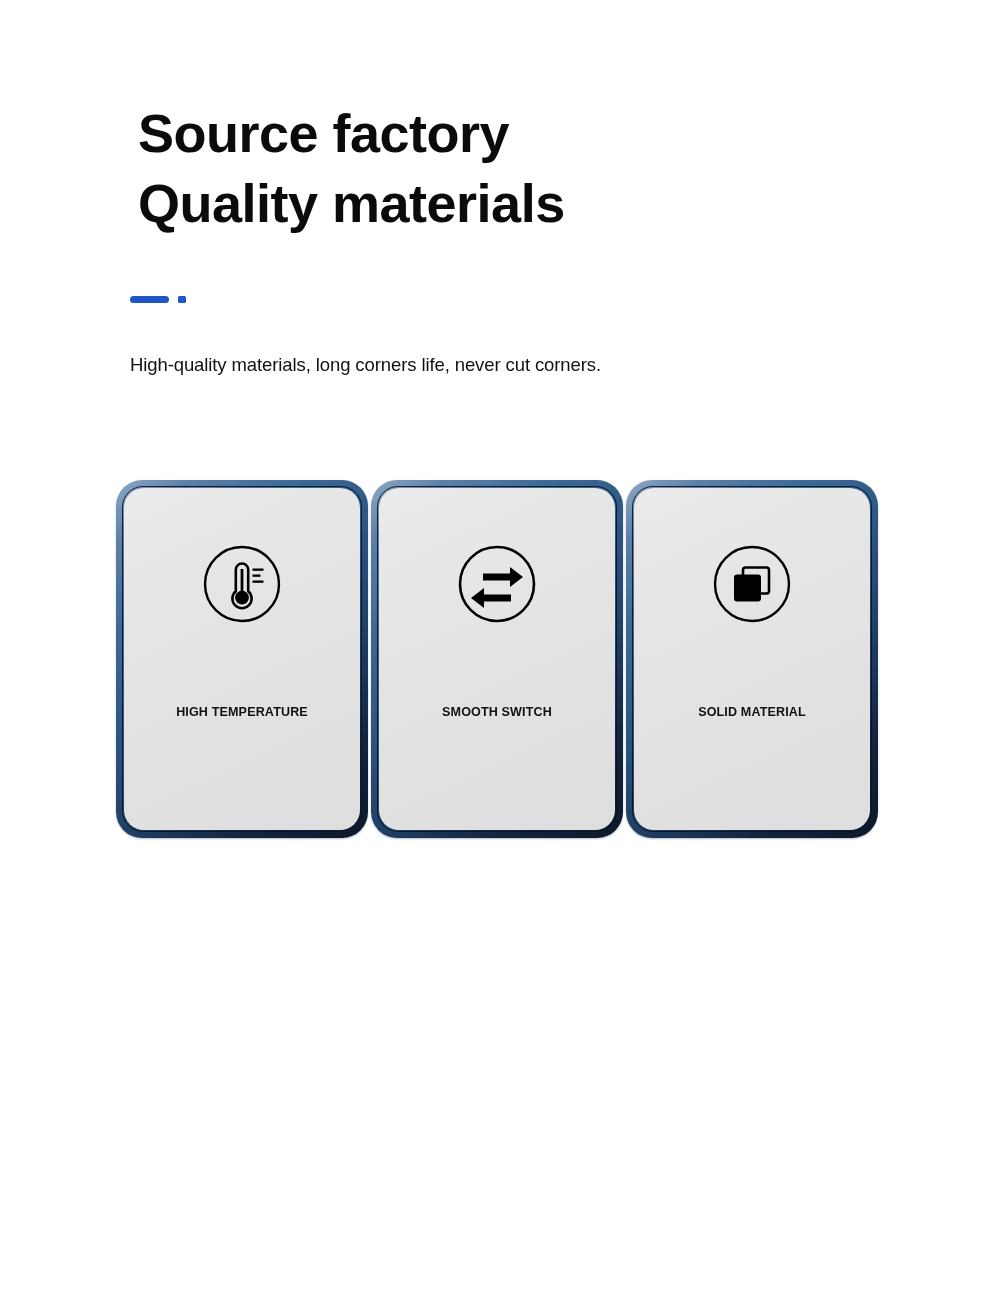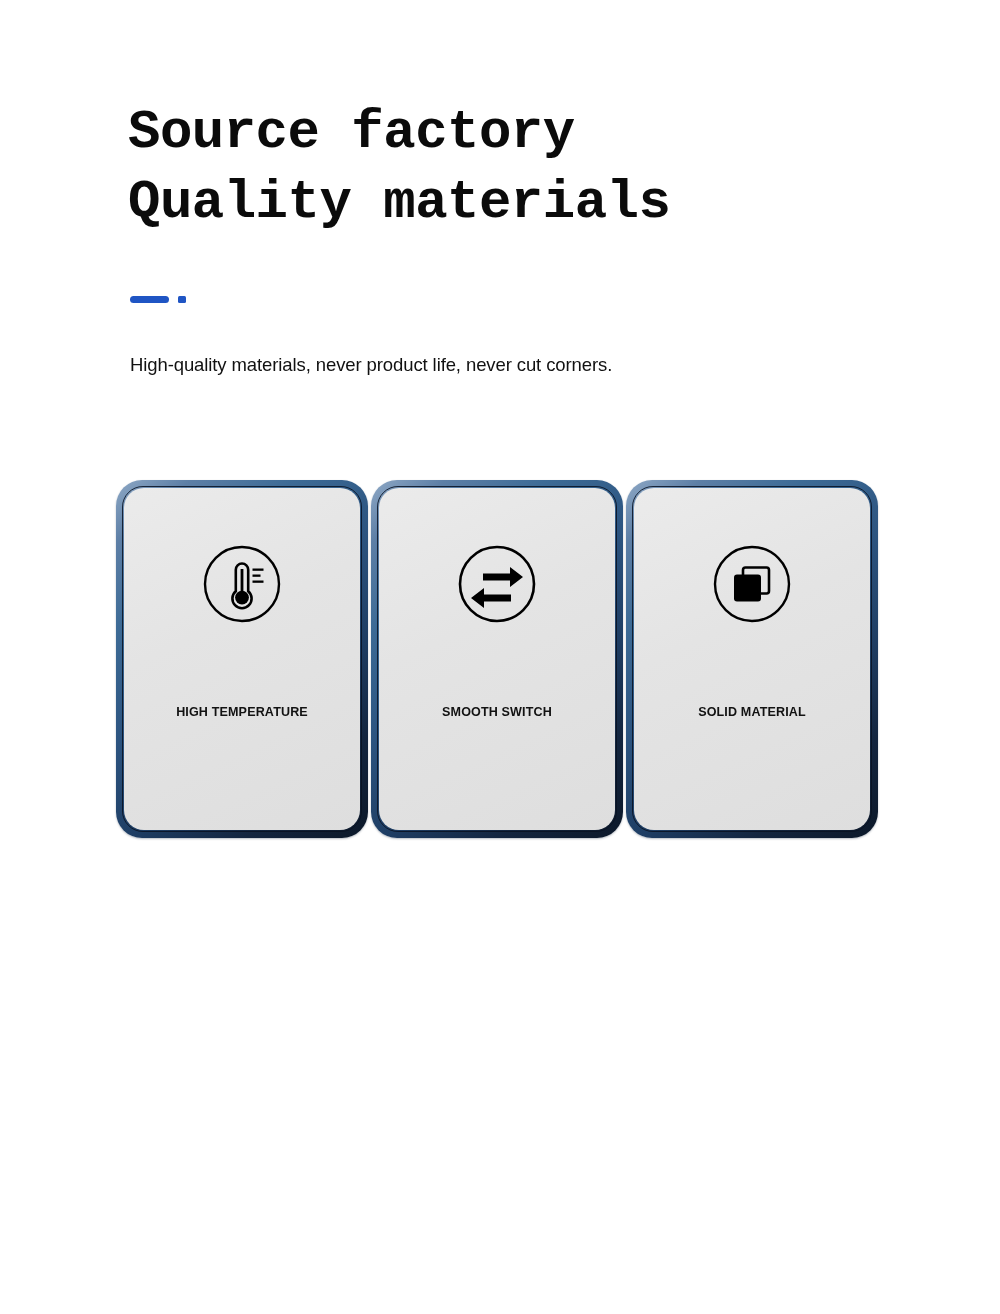--- a/index.html
+++ b/index.html
@@ -21,27 +21,28 @@
 
   
   .header {
     position: absolute;
     left: 128px;
     top: 98px;
     width: 760px;
   }
 
   .title-line {
-    font-family: Liberation Mono, monospace;
+    font-family: Liberation Sans, sans-serif;
     font-weight: bold;
     font-size: 54px;
     line-height: 70px;
     letter-spacing: -0.5px;
     color: #0b0b0b;
     white-space: nowrap;
+    margin-left: 10px;
   }
 
   .divider {
     position: absolute;
     left: 130px;
     top: 296px;
     display: flex;
     align-items: center;
     gap: 9px;
   }
@@ -158,21 +159,21 @@
   <div class="header">
     <div class="title-line">Source factory</div>
     <div class="title-line">Quality materials</div>
   </div>
 
   <div class="divider">
     <span class="divider-bar"></span>
     <span class="divider-dot"></span>
   </div>
 
-  <div class="subtitle">High-quality materials, never product life, never cut corners.</div>
+  <div class="subtitle">High-quality materials, long corners life, never cut corners.</div>
 
   <div class="grid">
 
     <div class="card">
       <div class="card-inner">
         <div class="icon-wrap">
           <svg width="80" height="80" viewBox="0 0 80 80">
             <circle cx="40" cy="40" r="37" fill="none" stroke="#000" stroke-width="2.4"></circle>
             <path d="M40 19.5 a6.2 6.2 0 0 0 -6.2 6.2 v21.6 a9.6 9.6 0 1 0 12.4 0 v-21.6 a6.2 6.2 0 0 0 -6.2 -6.2 z" fill="none" stroke="#000" stroke-width="2.6"></path>
             <circle cx="40" cy="53.6" r="6.9" fill="#000"></circle>

